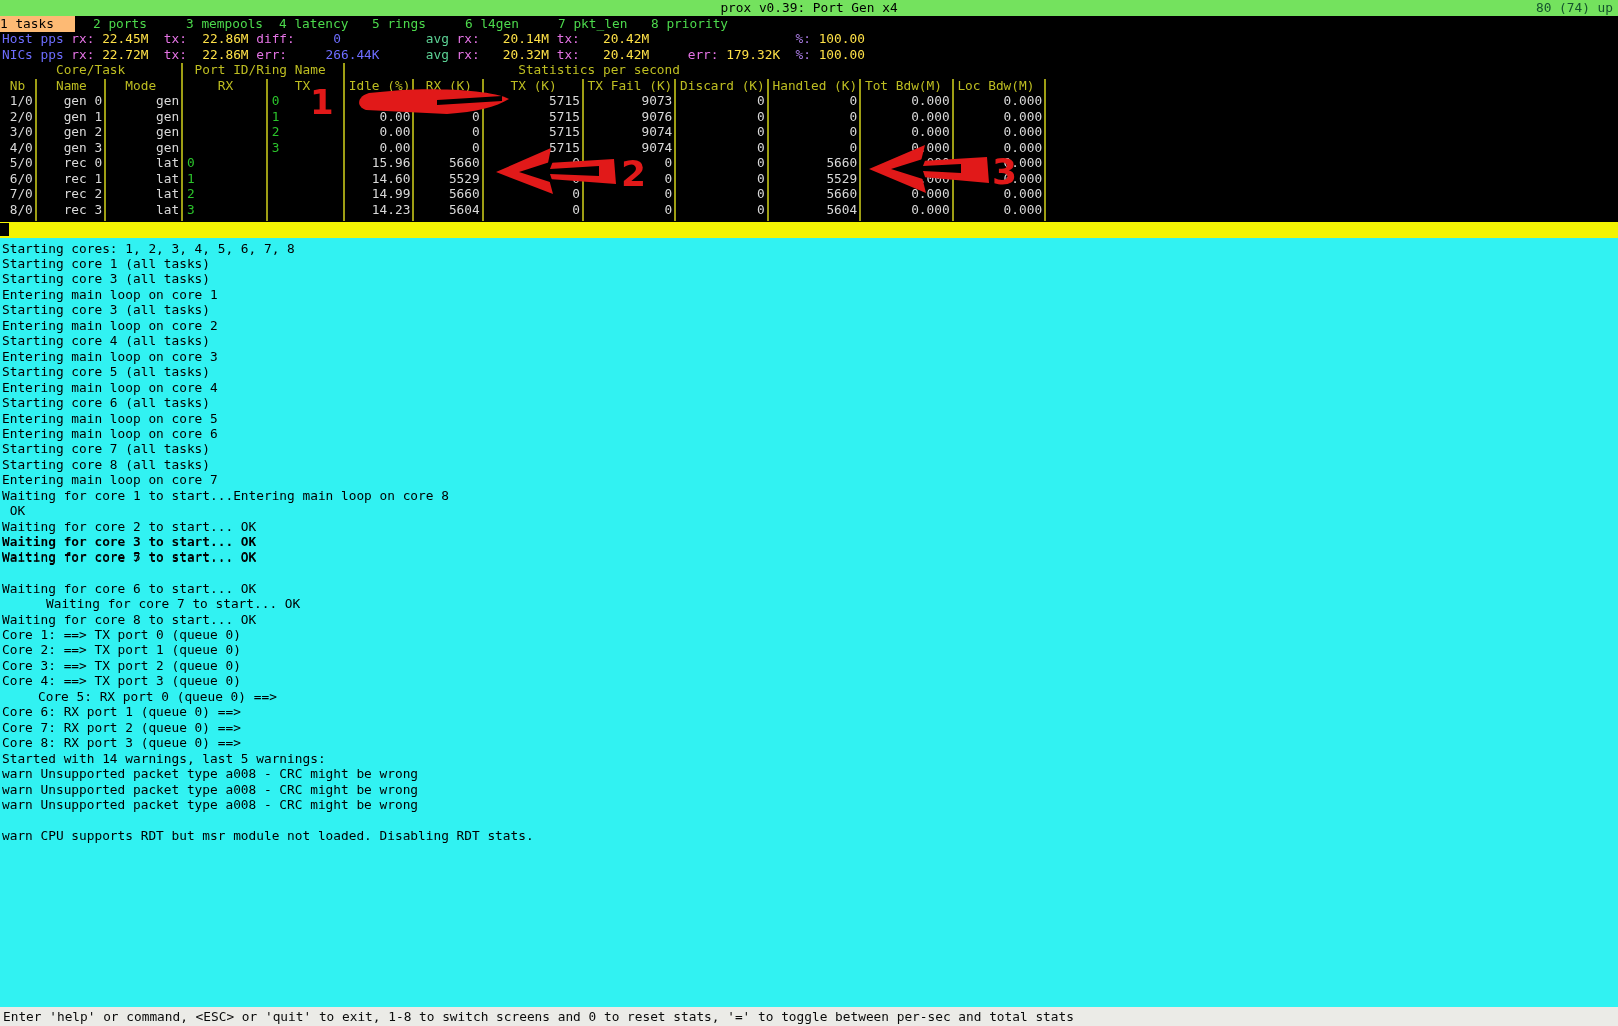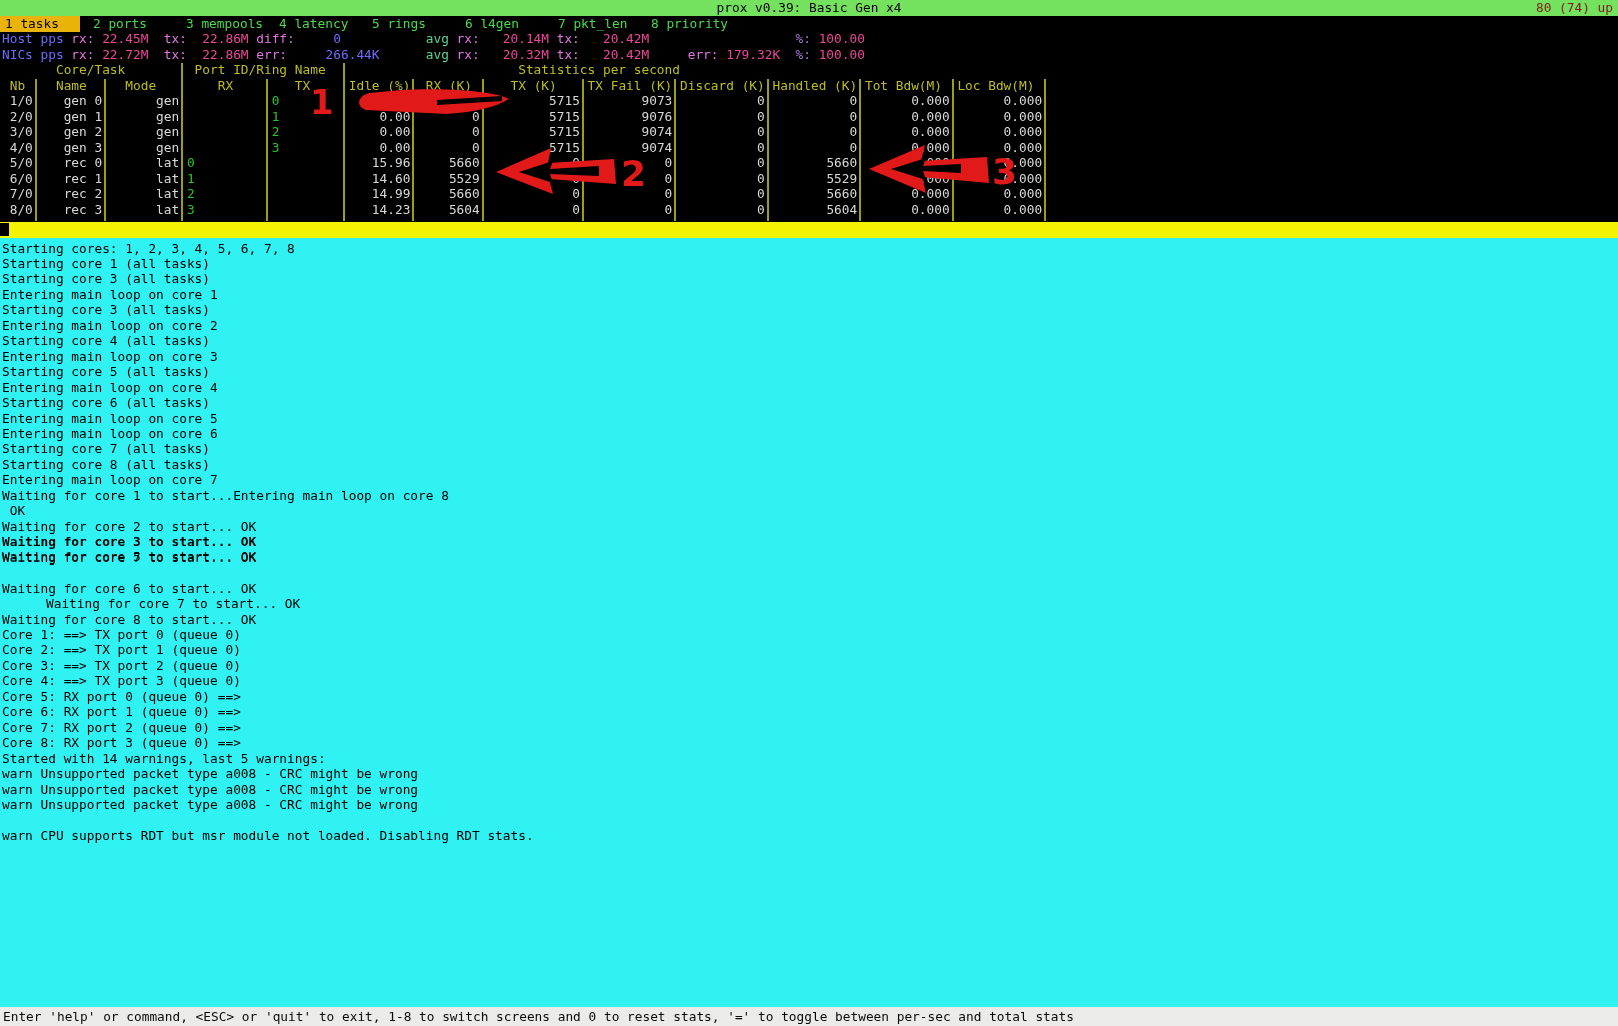--- a/index.html
+++ b/index.html
@@ -6,27 +6,27 @@
   #screen{
     position:relative;width:1618px;height:1026px;overflow:hidden;
     background:#000;
     font-family:"DejaVu Sans Mono", monospace;
     font-size:12.8px;line-height:15.5px;
   }
   .tline{position:absolute;left:2px;height:15.5px;white-space:pre;}
   .seg{position:absolute;white-space:pre;top:0;}
   
   .titlebar{position:absolute;top:0;left:0;width:1618px;height:15.5px;background:#74e25e;color:#000;text-align:center;}
-  .titlebar .uptime{position:absolute;right:5px;top:0;color:#7f1d1d;}
+  .titlebar .uptime{position:absolute;right:5px;top:0;color:#14532d;}
   
   .tabbar{position:absolute;top:15.5px;left:0;width:1618px;height:16px;background:#000;}
   .tab{position:absolute;top:0;height:16px;color:#4cd94c;white-space:pre;}
-  .tab-active{left:0;width:75px;padding-left:5px;background:#eab308;color:#000;}
+  .tab-active{left:0;width:75px;background:#fdba74;color:#000;}
   
-  .c-blue{color:#6d6dff}.c-pink{color:#e473e4}.c-cyan{color:#ec4899}
+  .c-blue{color:#6d6dff}.c-pink{color:#e473e4}.c-cyan{color:#fde047}
   .c-green{color:#5cd295}.c-purple{color:#a77ae0}.c-yellow{color:#bdbd21}
   .c-white{color:#d9d9d9}.c-port{color:#2bc42b}
   .sep{position:absolute;width:2px;background:#9e9e14;}
   
   .ybar{position:absolute;top:222px;left:0;width:1618px;height:16px;background:#f3f303;}
   .ybar .cursor{position:absolute;left:0;top:1px;width:9px;height:13px;background:#000;}
   
   .console{position:absolute;top:238px;left:0;width:1618px;height:769px;background:#31f2f2;}
   .log-line{position:absolute;left:2px;color:#000;white-space:pre;height:15.5px;}
   
@@ -35,21 +35,21 @@
   
   #anno{position:absolute;top:0;left:0;pointer-events:none;}
   .adigit{font-family:"DejaVu Sans", sans-serif;font-weight:bold;fill:#e11919;}
 </style>
 </head>
 <body>
 
 <div id="screen">
 
   <div class="titlebar">
-    <span>prox v0.39: Basic Gen x4</span>
+    <span>prox v0.39: Port Gen x4</span>
     <span class="uptime">80 (74) up</span>
   </div>
 
   <div class="tabbar" id="tabbar">
       <span class="tab tab-active">1 tasks</span>
       <span class="tab" style="left: 93px;">2 ports</span>
       <span class="tab" style="left: 186px;">3 mempools</span>
       <span class="tab" style="left: 279px;">4 latency</span>
       <span class="tab" style="left: 372px;">5 rings</span>
       <span class="tab" style="left: 465px;">6 l4gen</span>
@@ -113,21 +113,21 @@
       <div class="log-line" style="top: 296px; font-weight: bold;">Waiting for core 3 to start... OK</div>
       <div class="log-line" style="top: 312px;">Waiting for core 7 to start... OK</div>
       <div class="log-line" style="top: 311px;">Waiting for core 5 to start... OK</div>
       <div class="log-line" style="top: 343px;">Waiting for core 6 to start... OK</div>
       <div class="log-line" style="top: 358px; margin-left: 44px;">Waiting for core 7 to start... OK</div>
       <div class="log-line" style="top: 374px;">Waiting for core 8 to start... OK</div>
       <div class="log-line" style="top: 389px;">Core 1: ==&gt; TX port 0 (queue 0)</div>
       <div class="log-line" style="top: 404px;">Core 2: ==&gt; TX port 1 (queue 0)</div>
       <div class="log-line" style="top: 420px;">Core 3: ==&gt; TX port 2 (queue 0)</div>
       <div class="log-line" style="top: 435px;">Core 4: ==&gt; TX port 3 (queue 0)</div>
-      <div class="log-line" style="top: 451px;">Core 5: RX port 0 (queue 0) ==&gt;</div>
+      <div class="log-line" style="top: 451px; margin-left: 36px;">Core 5: RX port 0 (queue 0) ==&gt;</div>
       <div class="log-line" style="top: 466px;">Core 6: RX port 1 (queue 0) ==&gt;</div>
       <div class="log-line" style="top: 482px;">Core 7: RX port 2 (queue 0) ==&gt;</div>
       <div class="log-line" style="top: 497px;">Core 8: RX port 3 (queue 0) ==&gt;</div>
       <div class="log-line" style="top: 513px;">Started with 14 warnings, last 5 warnings:</div>
       <div class="log-line" style="top: 528px;">warn Unsupported packet type a008 - CRC might be wrong</div>
       <div class="log-line" style="top: 544px;">warn Unsupported packet type a008 - CRC might be wrong</div>
       <div class="log-line" style="top: 559px;">warn Unsupported packet type a008 - CRC might be wrong</div>
       <div class="log-line" style="top: 590px;">warn CPU supports RDT but msr module not loaded. Disabling RDT stats.</div>
     </div>
 

